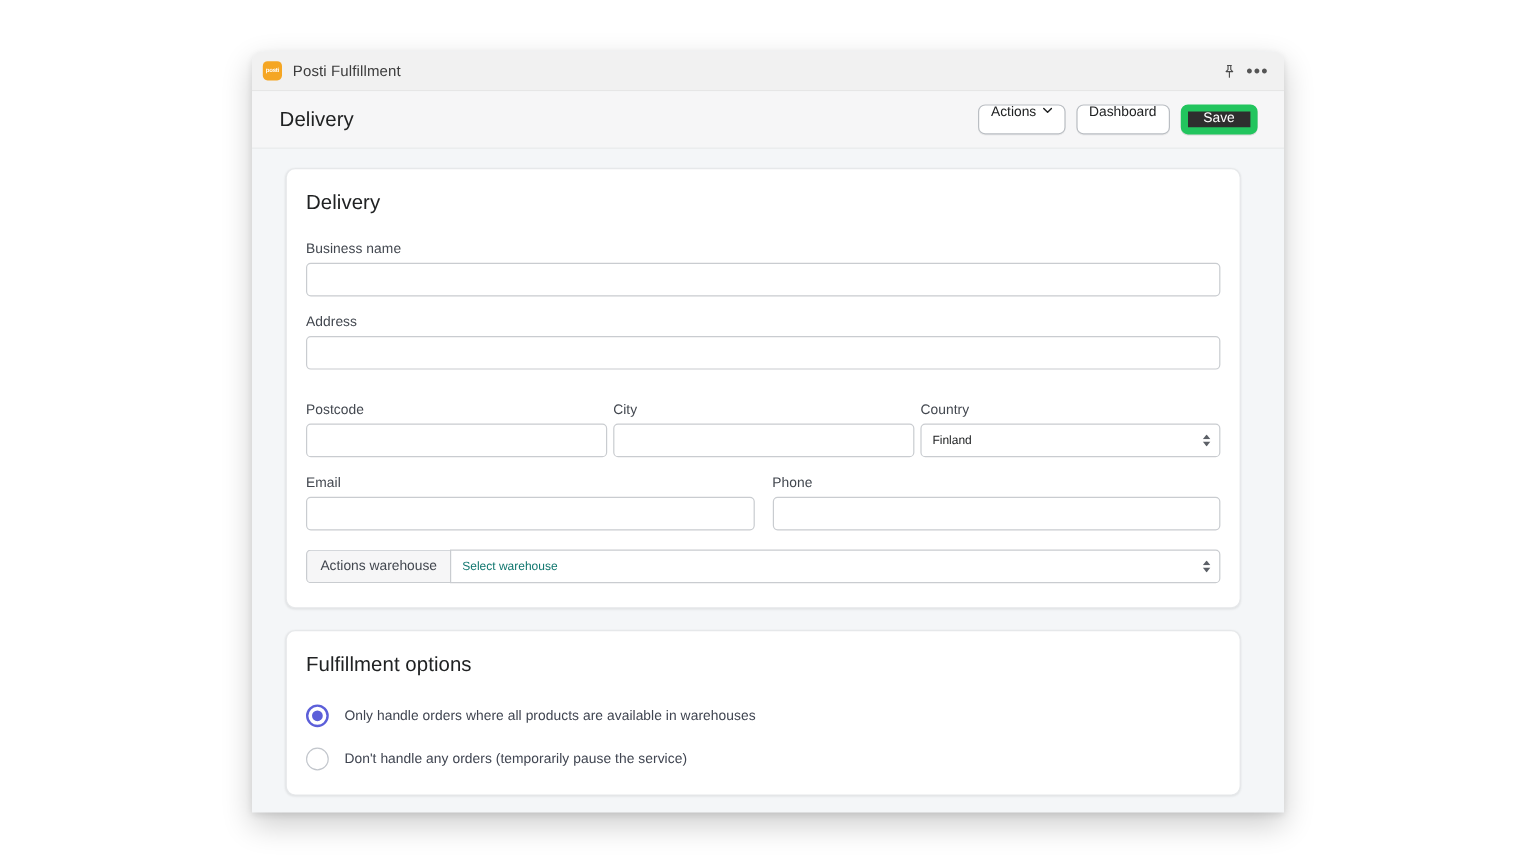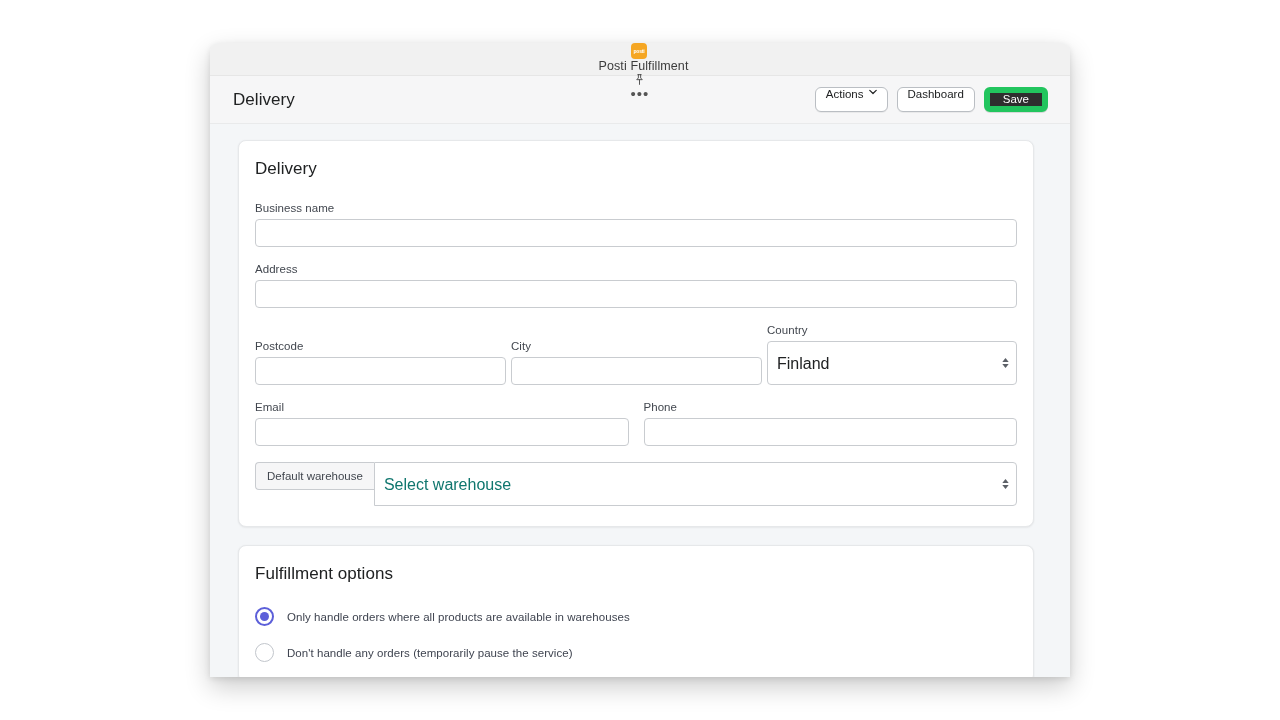--- a/index.html
+++ b/index.html
@@ -25,21 +25,20 @@
   }
 
   
   .titlebar {
     height: 33px;
     background: #f1f1f1;
     border-bottom: 1px solid #e6e6e6;
     display: flex;
     align-items: center;
     padding: 0 11px 0 9px;
-    flex-direction: column;
   }
   .app-icon {
     width: 16px; height: 16px;
     border-radius: 4px;
     background: #f5a623;
     display: flex; align-items: center; justify-content: center;
     flex: none;
     overflow: hidden;
   }
   .app-icon span {
@@ -157,26 +156,26 @@
     font-size: 12.5px;
     color: #202223;
     padding: 0 9px;
     outline: none;
   }
   .input::placeholder { color: #8c9196; }
 
   .select-wrap { position: relative; }
   .select {
     width: 100%;
-    height: 44px;
+    height: 28px;
     background: #ffffff;
     border: 1px solid #c9ccd0;
     border-radius: 4px;
     font-family: "Liberation Sans", sans-serif;
-    font-size: 16px;
+    font-size: 10px;
     color: #202223;
     padding: 0 26px 0 9px;
     outline: none;
     -webkit-appearance: none;
     appearance: none;
     cursor: pointer;
   }
   .stepper {
     position: absolute;
     right: 8px; top: 50%;
@@ -356,21 +355,21 @@
           <label class="field-label">Email</label>
           <input class="input" type="text" value="" style="">
         </div>
         <div class="col-phone">
           <label class="field-label">Phone</label>
           <input class="input" type="text" value="" style="">
         </div>
       </div>
 
       <div class="group">
-        <div class="group-prefix">Default warehouse</div>
+        <div class="group-prefix">Actions warehouse</div>
         <div class="select-wrap">
           <select class="select">
             <option>Select warehouse</option>
           </select>
           <span class="stepper">
             <svg width="7" height="4" viewBox="0 0 8 5" fill="currentColor">
               <path d="M4 0 8 5H0z"></path>
             </svg>
             <svg width="7" height="4" viewBox="0 0 8 5" fill="currentColor">
               <path d="M4 5 0 0h8z"></path>

